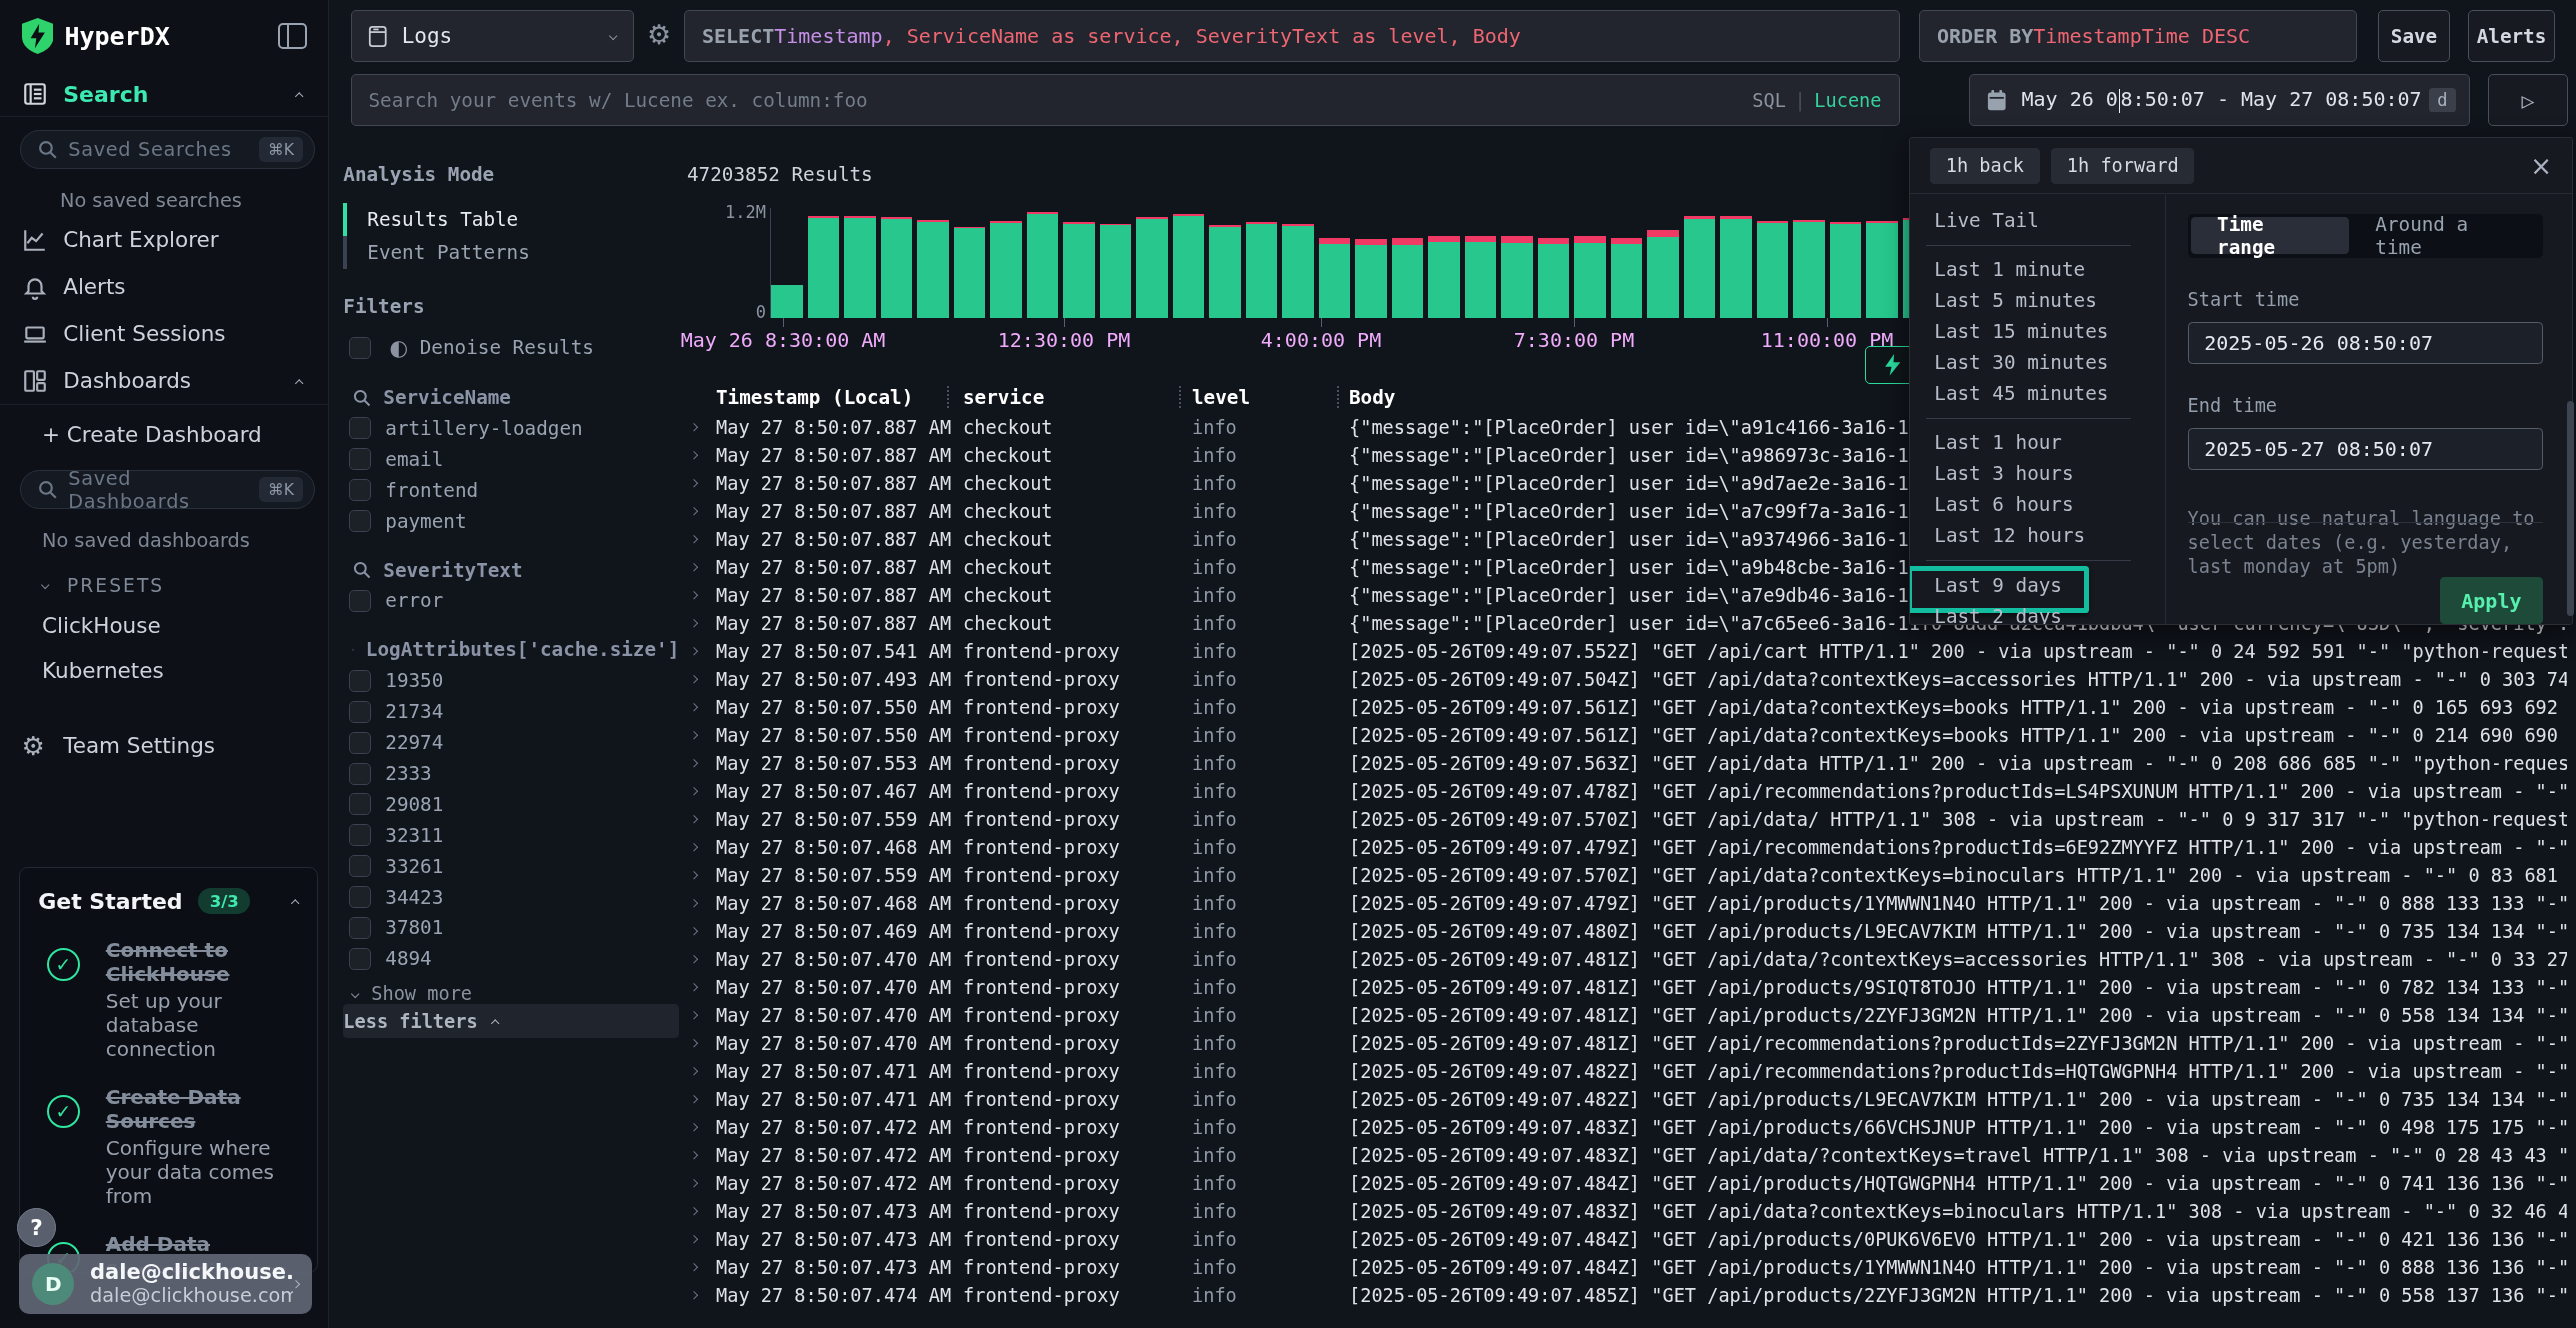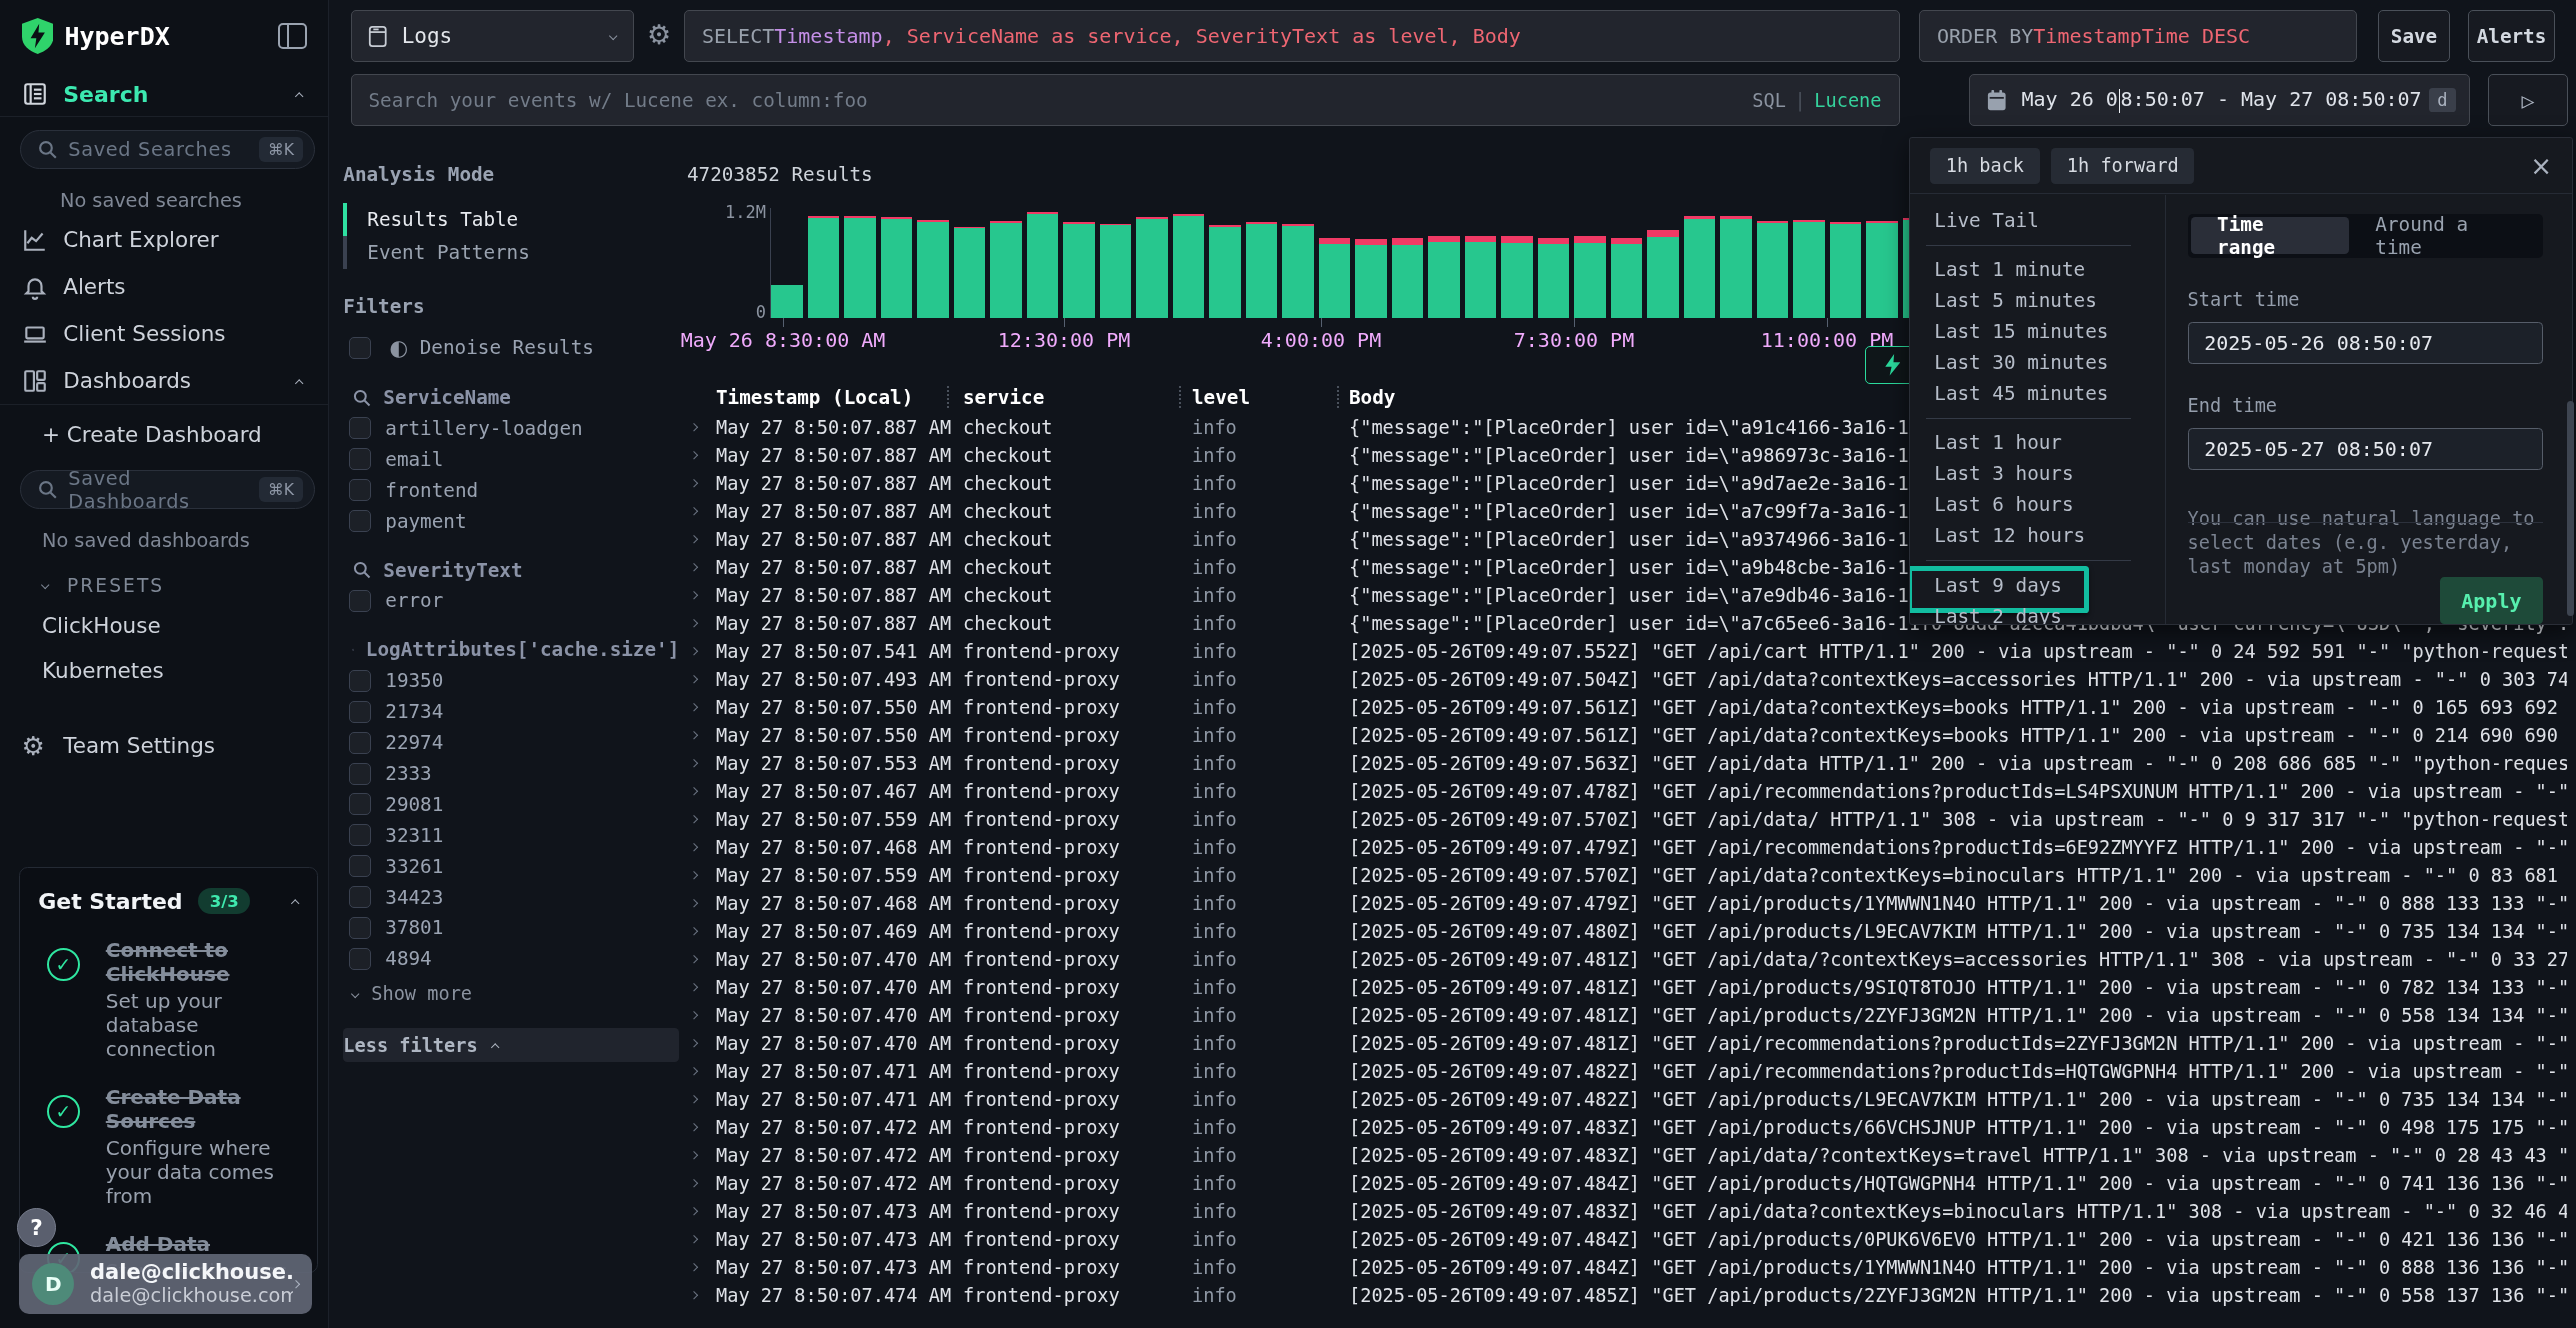--- a/index.html
+++ b/index.html
@@ -59,21 +59,21 @@
   .main{position:absolute;left:329px;top:0;right:0;bottom:0}
   .box{background:#22252d;border:0.7px solid #43474f;border-radius:5px}
   .row1{position:absolute;top:10px;height:52px;left:0;right:0}
   .row2{position:absolute;top:74px;height:52px;left:0;right:0}
   .source-select{position:absolute;left:21.5px;width:283px;height:52px;display:flex;align-items:center;padding:0 15.7px;color:#e3e6eb;font-size:21px}
   .source-select .name{margin-left:13px;flex:1;font-family:"DejaVu Sans Mono",monospace}
   .source-select .chev{color:#8b93a0}
   .gear{position:absolute;left:318px;top:8.6px;font-size:27px;color:#8b93a0}
   .sql-box{position:absolute;left:355px;width:1216px;height:52px;display:flex;align-items:center;padding:0 17px;font-size:20px;white-space:nowrap;overflow:hidden}
   .order-box{position:absolute;left:1590px;width:438px;height:52px;display:flex;align-items:center;padding:0 17px;font-size:20px;white-space:nowrap;overflow:hidden}
-  .tok-kw{color:#99a1ac;font-weight:normal;font-family:"DejaVu Sans Mono",monospace}
+  .tok-kw{color:#99a1ac;font-weight:bold;font-family:"DejaVu Sans Mono",monospace}
   .tok-purple{color:#c58fe8;font-family:"DejaVu Sans Mono",monospace}
   .tok-red{color:#ee6672;font-family:"DejaVu Sans Mono",monospace}
   .btn{display:flex;align-items:center;justify-content:center;border:0.7px solid #4a5059;border-radius:5px;background:#171a21;color:#d3d8e0;font-weight:bold;font-size:19.3px;font-family:"DejaVu Sans Mono",monospace}
   .save-btn{position:absolute;left:2049px;width:72px;height:52px}
   .alerts-btn{position:absolute;left:2139px;width:87px;height:52px}
   .search-box{position:absolute;left:21.5px;width:1549px;height:52px;display:flex;align-items:center;padding:0 17px;font-size:19.3px}
   .search-ph{color:#737c89;font-family:"DejaVu Sans Mono",monospace;flex:1}
   .lang{font-family:"DejaVu Sans Mono",monospace;font-size:18.6px}
   .lang .sql{color:#8b93a0}
   .lang .sep{color:#4a515c;margin:0 8.6px}
@@ -93,21 +93,21 @@
   .check{flex:0 0 22px;width:22px;height:22px;background:#1c2027;border:1.4px solid #3a4150;border-radius:5px}
   .denoise-row{display:flex;align-items:center;margin:2.9px 0 7.2px 5.7px;color:#9aa3b2;font-size:19.3px}
   .denoise-row .circ{margin:0 11.4px 0 18.6px;color:#8b93a0;font-size:21.5px;font-family:"DejaVu Sans",sans-serif}
   .fgroup{margin-top:26px}
   .fgroup-head{display:flex;align-items:center;color:#8b93a7;font-weight:bold;font-size:19.3px;margin-left:8.6px}
   .fgroup-head svg{margin-right:11.4px}
   .fvalue{display:flex;align-items:center;margin:7.9px 0 0 5.7px;color:#9aa3b2;font-size:19.3px}
   .fvalue .lbl{margin-left:14.3px}
   .show-more{display:flex;align-items:center;color:#8b93a0;font-size:18.6px;margin:13px 0 0 8.6px}
   .show-more .chev{margin-right:13px}
-  .less-filters{margin-top:24px;height:34px;background:#20242d;border-radius:4.3px;display:flex;align-items:center;justify-content:flex-start;color:#aeb6c2;font-weight:bold;font-size:18.6px}
+  .less-filters{height:34px;background:#20242d;border-radius:4.3px;display:flex;align-items:center;justify-content:flex-start;color:#aeb6c2;font-weight:bold;font-size:18.6px}
   .less-filters .chev{margin-left:14.3px}
 
   
   .results{position:absolute;left:358px;top:163px;right:0;bottom:0;font-family:"DejaVu Sans Mono",monospace}
   .res-count{font-size:19.3px;color:#cfd4db}
   .chart{position:absolute;left:0;top:39px;right:0;height:150px}
   .ylab{position:absolute;width:79px;text-align:right;font-size:17px;color:#8b93a0}
   .axis-v{position:absolute;left:83px;top:5.7px;height:110px;width:1.4px;background:#3a4150}
   .plot{position:absolute;left:84px;top:7.2px;width:1139px;height:109px;display:flex;align-items:flex-end;gap:5px;overflow:hidden}
   .bar{width:31.5px;flex:0 0 31.5px;display:flex;flex-direction:column;justify-content:flex-end}

